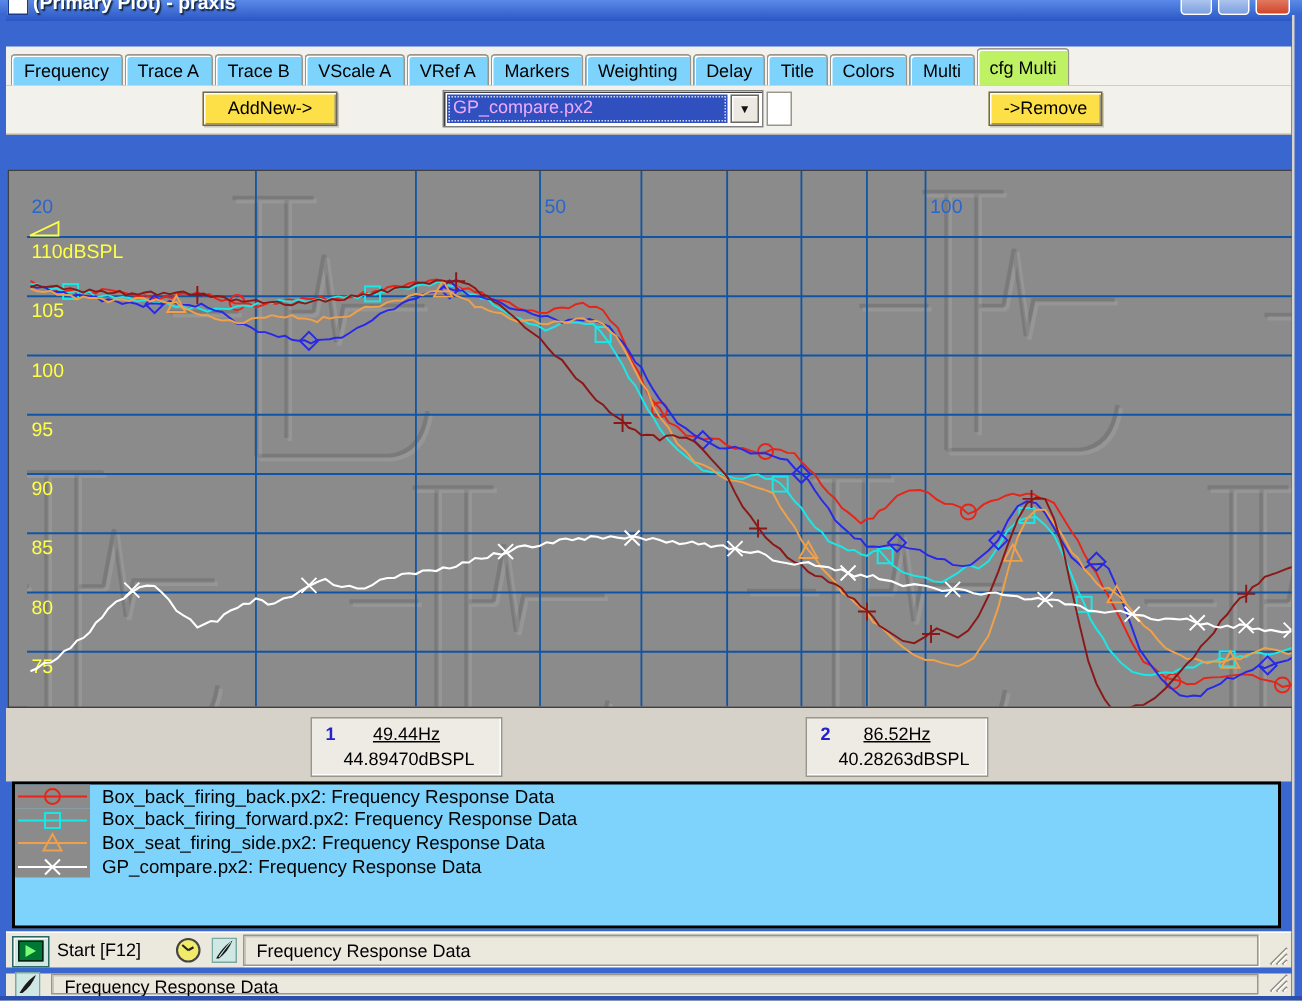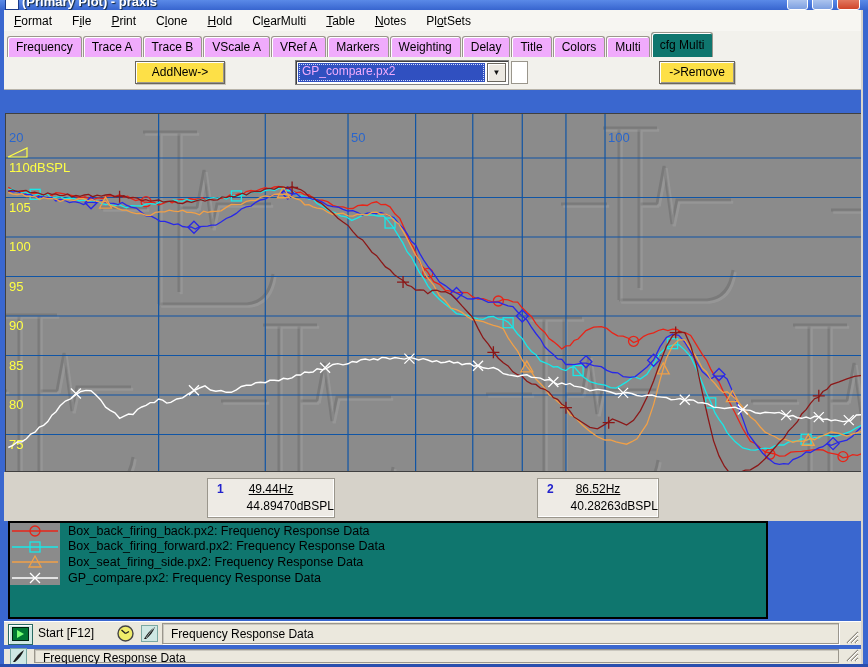--- a/index.html
+++ b/index.html
@@ -10,48 +10,48 @@
   .title-icon{position:absolute;left:5px;top:-4px;width:12px;height:12px;background:#fff;border:1px solid #1a3a8a;}
   .title-text{position:absolute;left:22px;top:-6px;color:#fff;font-weight:bold;font-size:13px;text-shadow:1px 1px 1px #123;white-space:nowrap;}
   .winbtns{position:absolute;right:8px;top:-8px;display:flex;gap:4px;}
   .wbtn{width:19px;height:16px;border-radius:3px;border:1px solid #fff;background:linear-gradient(#cfe0fa,#7ea0e0);}
   .wbtn.close{width:21px;background:linear-gradient(#f0a08a,#d0452a);}
   
   .menubar{position:absolute;left:4px;top:10px;width:857px;height:21px;background:#f7f6f2;border-bottom:1px solid #d8d5cc;display:flex;align-items:center;}
   .mitem{padding:2px 10px;white-space:nowrap;}
   
   .tabrow{position:absolute;left:4px;top:31px;width:857px;height:26px;background:#f2f1ec;display:flex;align-items:flex-end;padding-left:3px;box-sizing:border-box;}
-  .tab{position:relative;height:20px;line-height:20px;padding:0 8px;background:#f0abfc;border:1px solid #9a968c;border-bottom:none;border-top-left-radius:3px;border-top-right-radius:3px;margin-right:1px;box-shadow:inset 1px 1px 0 #fff;white-space:nowrap;}
-  .tab.active{height:24px;line-height:24px;background:#0f766e;z-index:2;}
+  .tab{position:relative;height:20px;line-height:20px;padding:0 8px;background:#7dd3fc;border:1px solid #9a968c;border-bottom:none;border-top-left-radius:3px;border-top-right-radius:3px;margin-right:1px;box-shadow:inset 1px 1px 0 #fff;white-space:nowrap;}
+  .tab.active{height:24px;line-height:24px;background:#bef264;z-index:2;}
   
   .toolbar{position:absolute;left:4px;top:57px;width:857px;height:32px;background:#f2f1ec;border-bottom:1px solid #b8b4aa;}
   .btn3d{position:absolute;background:#fde047;border:1px solid #6a675f;box-shadow:inset 1px 1px 0 #fff,inset -1px -1px 0 #9a968c,1px 1px 0 #cac7be;text-align:center;font-size:12px;cursor:default;}
   #addnew{left:131px;top:4px;width:88px;height:21px;line-height:21px;}
   #removebtn{left:655px;top:4px;width:74px;height:21px;line-height:21px;}
   .dropdown{position:absolute;left:291px;top:3px;width:212px;height:23px;background:#fff;border:1px solid #808080;box-shadow:inset 1px 1px 0 #404040,inset -1px -1px 0 #fff;display:flex;}
   .dd-value{flex:1;margin:2px;background:#3050c0;color:#f0abfc;line-height:17px;padding-left:4px;outline:1px dotted #cfd8f8;outline-offset:-2px;white-space:nowrap;overflow:hidden;}
   .dd-arrow{width:17px;margin:2px 2px 2px 0;background:#ece9e2;border:1px solid #6a675f;box-shadow:inset 1px 1px 0 #fff;font-size:8px;line-height:17px;text-align:center;color:#111;}
   .dd-sidebox{position:absolute;left:507px;top:4px;width:15px;height:21px;background:#fff;border:1px solid #9a968c;}
   
   .header{position:absolute;left:4px;top:89px;width:857px;height:24px;background:#f0efeb;}
   .spectrum-label{position:absolute;left:405px;top:3px;border:1px solid #000;padding:1px 5px;background:#f0efeb;}
   .acq{position:absolute;right:6px;top:5px;white-space:nowrap;}
   
-  .chart{position:absolute;left:5px;top:113px;width:858px;height:359px;background:#8b8b8b;border:1px solid #404040;box-sizing:border-box;}
+  .chart{position:absolute;left:5px;top:113px;width:858px;height:359px;background:#8b8b8b;border:1px solid #404040;box-sizing:border-box;padding-left:12px;}
   #ticks{position:absolute;left:5px;top:472px;width:858px;height:6px;}
   
   .markerrow{position:absolute;left:4px;top:472px;width:857px;height:49px;background:#d6d2c9;}
   .mbox{position:absolute;top:6px;height:38px;background:#eeebe5;border:1px solid #9a968c;box-shadow:inset -1px -1px 0 #fff;}
   .mbox1{left:203px;width:126px;}
   .mbox2{left:533px;width:120px;}
   .mnum{position:absolute;left:9px;top:3px;color:#2222cc;font-weight:bold;}
   .mfreq{position:absolute;left:0;right:0;top:3px;text-align:center;text-decoration:underline;}
-  .mlevel{position:absolute;left:0;right:0;top:20px;text-align:right;}
-  
-  .legend{position:absolute;left:8px;top:521px;width:760px;height:98px;background:#0f766e;border:2px solid #000;box-sizing:border-box;}
+  .mlevel{position:absolute;left:0;right:0;top:20px;text-align:left;padding-left:21px;}
+  
+  .legend{position:absolute;left:8px;top:521px;width:846px;height:98px;background:#7dd3fc;border:2px solid #000;box-sizing:border-box;}
   .lrow{display:flex;align-items:center;height:15.6px;}
   .lswatch{width:50px;height:15.6px;background:#8b8b8b;flex:none;}
   .ltext{padding-left:8px;white-space:nowrap;font-size:12.5px;}
   
   .status1{position:absolute;left:4px;top:621px;width:857px;height:24px;background:#ebe8dd;border-top:1px solid #fff;}
   .playbtn{position:absolute;left:4px;top:2px;width:23px;height:19px;background:#cfe8e4;border:1px solid #2a6a62;box-shadow:inset 1px 1px 0 #fff;}
   .playbtn .inner{position:absolute;left:3px;top:2px;width:15px;height:12px;background:#073;border:1px solid #021;}
   .playbtn .tri{position:absolute;left:4px;top:2px;width:0;height:0;border-left:7px solid #7f7;border-top:4px solid transparent;border-bottom:4px solid transparent;}
   .startlabel{position:absolute;left:34px;top:4px;}
   .icon16{position:absolute;top:3px;width:17px;height:17px;}
@@ -73,31 +73,20 @@
   <div class="titlebar">
     <div class="title-icon"></div>
     <div class="title-text">(Primary Plot) - praxis</div>
     <div class="winbtns">
       <div class="wbtn"></div>
       <div class="wbtn"></div>
       <div class="wbtn close"></div>
     </div>
   </div>
 
-  <div class="menubar" id="menubar">
-      <span class="mitem"><u>F</u>ormat</span>
-      <span class="mitem">F<u>i</u>le</span>
-      <span class="mitem"><u>P</u>rint</span>
-      <span class="mitem">C<u>l</u>one</span>
-      <span class="mitem"><u>H</u>old</span>
-      <span class="mitem">Cl<u>e</u>arMulti</span>
-      <span class="mitem"><u>T</u>able</span>
-      <span class="mitem"><u>N</u>otes</span>
-      <span class="mitem">Pl<u>o</u>tSets</span>
-    </div>
   <div class="tabrow" id="tabrow">
       <div class="tab">Frequency</div>
       <div class="tab">Trace A</div>
       <div class="tab">Trace B</div>
       <div class="tab">VScale A</div>
       <div class="tab">VRef A</div>
       <div class="tab">Markers</div>
       <div class="tab">Weighting</div>
       <div class="tab">Delay</div>
       <div class="tab">Title</div>

